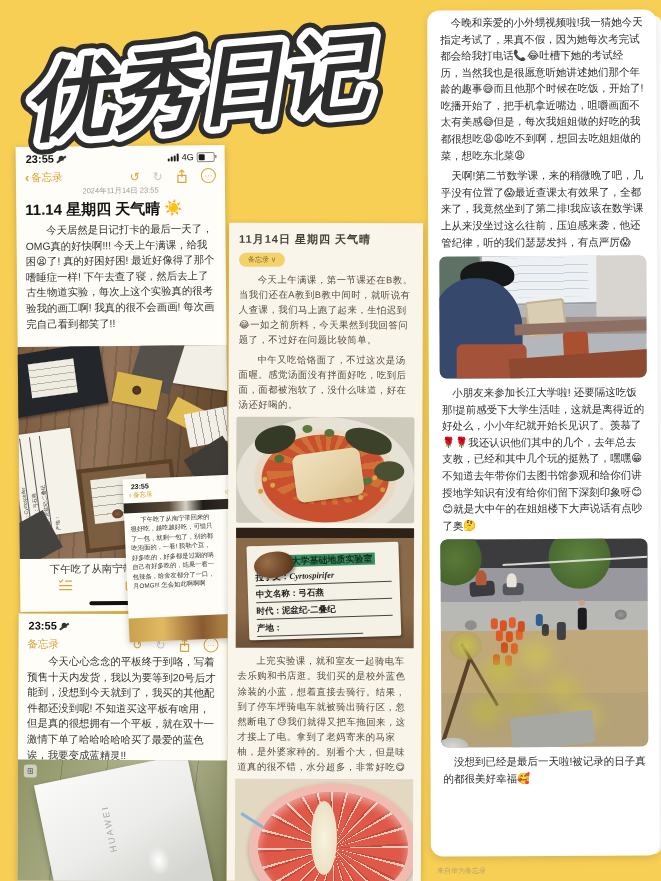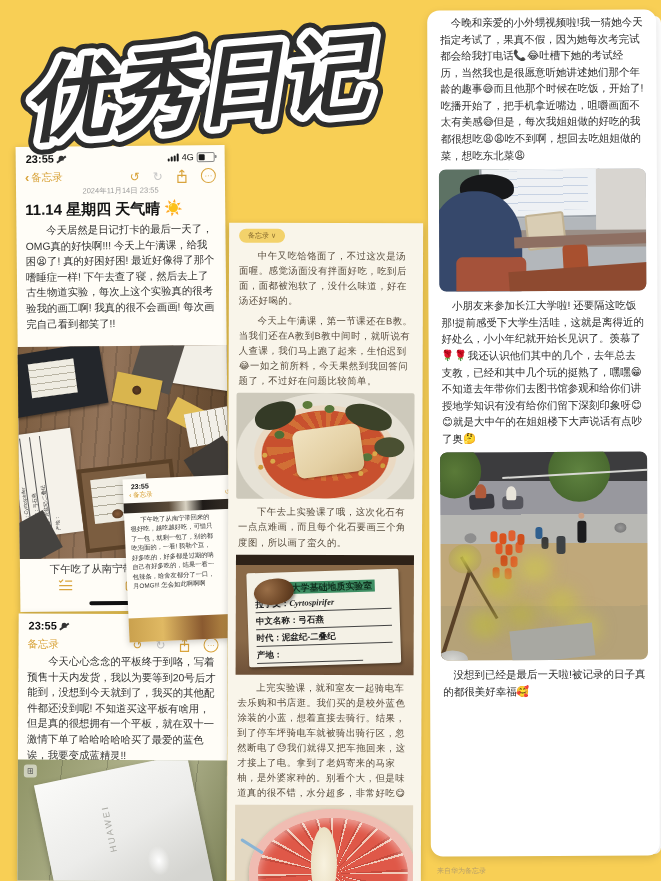--- a/index.html
+++ b/index.html
@@ -229,40 +229,40 @@
         <span style="position:absolute;left:60px;top:34px;writing-mode:vertical-rl;transform:rotate(180deg);
               font-size:9px;letter-spacing:2px;color:#a9a9a3;">HUAWEI</span>
         <i style="position:absolute;left:96px;top:84px;width:22px;height:30px;background:radial-gradient(#ffffff,rgba(255,255,255,0) 70%);display:block;"></i>
       </div>
       <span style="position:absolute;left:6px;top:5px;width:13px;height:13px;border-radius:3px;background:rgba(255,255,255,.55);
             display:flex;align-items:center;justify-content:center;font-size:8px;color:#555;">⊞</span>
     </figure>
   </div>
 
   <div class="paper" style="left:228px;top:223px;width:194px;height:658px;transform:rotate(0.2deg);">
+    <div class="hand-head">11月14日 星期四 天气晴</div>
     <span class="tagpill"><span>备忘录</span> <span>∨</span></span>
+    <p class="hand">今天上午满课，第一节课还在B教。当我们还在A教到B教中间时，就听说有人查课，我们马上跑了起来，生怕迟到😂一如之前所料，今天果然到我回答问题了，不过好在问题比较简单。</p>
     <p class="hand">中午又吃饸饹面了，不过这次是汤面喔。感觉汤面没有拌面好吃，吃到后面，面都被泡软了，没什么味道，好在汤还好喝的。</p>
-    <p class="hand">今天上午满课，第一节课还在B教。当我们还在A教到B教中间时，就听说有人查课，我们马上跑了起来，生怕迟到😂一如之前所料，今天果然到我回答问题了，不过好在问题比较简单。</p>
 
     
     <figure class="photo" style="margin:5px 8px 0 8px;height:106px;border-radius:2px;
         background:radial-gradient(ellipse at 50% 58%,#c8502e 0 50%,#ead9c2 51% 56%,#e6e2d6 57% 70%,#cdc9bb 71% 100%);">
       <div style="position:absolute;left:30px;top:18px;width:120px;height:70px;border-radius:50%;
            background:repeating-conic-gradient(from 20deg at 50% 50%,#d98a3c 0 9deg,#c8502e 9deg 20deg);opacity:.55;"></div>
       <i style="position:absolute;left:18px;top:10px;width:42px;height:26px;background:#343a26;border-radius:50% 40% 55% 45%;display:block;transform:rotate(-15deg);"></i>
       <i style="position:absolute;left:108px;top:12px;width:48px;height:24px;background:#3c4229;border-radius:45% 55% 40% 60%;display:block;transform:rotate(12deg);"></i>
       <i style="position:absolute;left:138px;top:44px;width:30px;height:20px;background:#4a5032;border-radius:50%;display:block;"></i>
       <i style="position:absolute;left:66px;top:8px;width:10px;height:8px;background:#5c7a3a;border-radius:50%;display:block;box-shadow:22px 4px 0 #56743a,-28px 30px 0 #506e36,60px 52px 0 #56743a;"></i>
       <div style="position:absolute;left:58px;top:34px;width:68px;height:48px;transform:rotate(-8deg);border-radius:8px;
            background:linear-gradient(150deg,#f0e2c0,#e4d0a4 60%,#d6bd8c);box-shadow:0 1px 2px rgba(0,0,0,.3);"></div>
       <i style="position:absolute;left:26px;top:60px;width:5px;height:5px;border-radius:50%;background:#d9a84a;display:block;
          box-shadow:8px 6px 0 #d9a84a,-4px 12px 0 #cf9c3e,110px -2px 0 #d9a84a,118px 10px 0 #cf9c3e,96px 18px 0 #d9a84a;"></i>
     </figure>
 
-    <p class="hand">下午去上实验课了哦，这次化石有一点点难画，而且每个化石要画三个角度图，所以画了蛮久的。</p>
 
     
     <figure class="photo" style="margin:5px 8px 0 8px;height:120px;background:linear-gradient(180deg,#2e2218 0 10px,#8a6a48 10px 70%,#6e5138);">
       <div class="lab-card" style="left:12px;top:16px;width:152px;height:94px;transform:rotate(-2deg);">
         <span class="lab-title"><b>长江大学基础地质实验室</b></span>
         <div class="lab-row"><span>拉丁文：</span><span class="lat">Cyrtospirifer</span></div>
         <div class="lab-row"><span>中文名称：</span><span>弓石燕</span></div>
         <div class="lab-row"><span>时代：</span><span>泥盆纪-二叠纪</span></div>
         <div class="lab-row" style="border-bottom:1px solid #444;width:70%;"><span>产地：</span></div>
       </div>
@@ -279,20 +279,21 @@
            box-shadow:inset 0 4px 10px rgba(255,255,255,.45),0 2px 4px rgba(0,0,0,.25);"></div>
       <div style="position:absolute;left:76px;top:22px;width:26px;height:74px;border-radius:50%;
            background:radial-gradient(#f8f2df,#eadfc2 75%);"></div>
       <i style="position:absolute;left:4px;top:40px;width:26px;height:3px;background:#8ab4d4;display:block;transform:rotate(32deg);border-radius:2px;"></i>
 
     </figure>
   </div>
 
   <div class="card" style="left:429px;top:10px;width:229px;height:846px;transform:rotate(-0.25deg);">
     <p>今晚和亲爱的小外甥视频啦!我一猜她今天指定考试了，果真不假，因为她每次考完试都会给我打电话📞😂吐槽下她的考试经历，当然我也是很愿意听她讲述她们那个年龄的趣事😅而且他那个时候在吃饭，开始了!吃播开始了，把手机拿近嘴边，咀嚼画面不太有美感😅但是，每次我姐姐做的好吃的我都很想吃😩😩吃不到啊，想回去吃姐姐做的菜，想吃东北菜😩</p>
+    <p>天啊!第二节数学课，来的稍微晚了吧，几乎没有位置了😱最近查课太有效果了，全都来了，我竟然坐到了第二排!我应该在数学课上从来没坐过这么往前，压迫感来袭，他还管纪律，听的我们瑟瑟发抖，有点严厉😱</p>
 
     <figure class="cphoto" style="height:122px;background:#b3b7bb;">
       <div style="position:absolute;left:0;top:0;width:34%;height:44%;background:#5d7264;"></div>
       <div style="position:absolute;left:20%;top:-4px;width:56%;height:42%;background:#eef1f4;transform:rotate(-1deg);
            border:2px solid #9aa0a6;border-top:none;">
         <div style="position:absolute;inset:6px 10px;background:repeating-linear-gradient(0deg,transparent 0 7px,#9fb3d1 7px 8px);opacity:.5;"></div>
       </div>
       <div style="position:absolute;left:76%;top:0;width:24%;height:60%;background:#d8d5d0;"></div>
       <div style="position:absolute;left:0;top:50%;width:100%;height:14%;background:#9b8f87;"></div>
       <i style="position:absolute;left:10%;top:4%;width:26%;height:22%;background:#17181a;border-radius:50% 50% 40% 40%;display:block;"></i>

